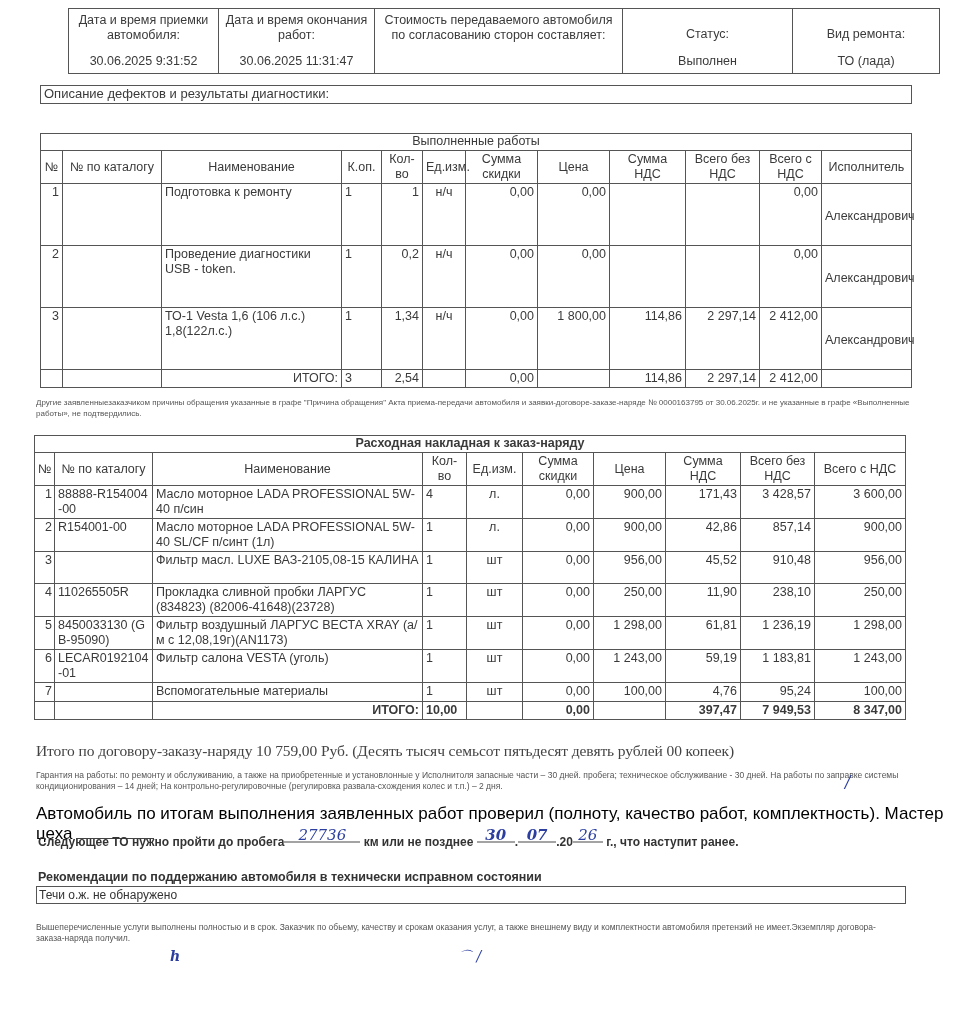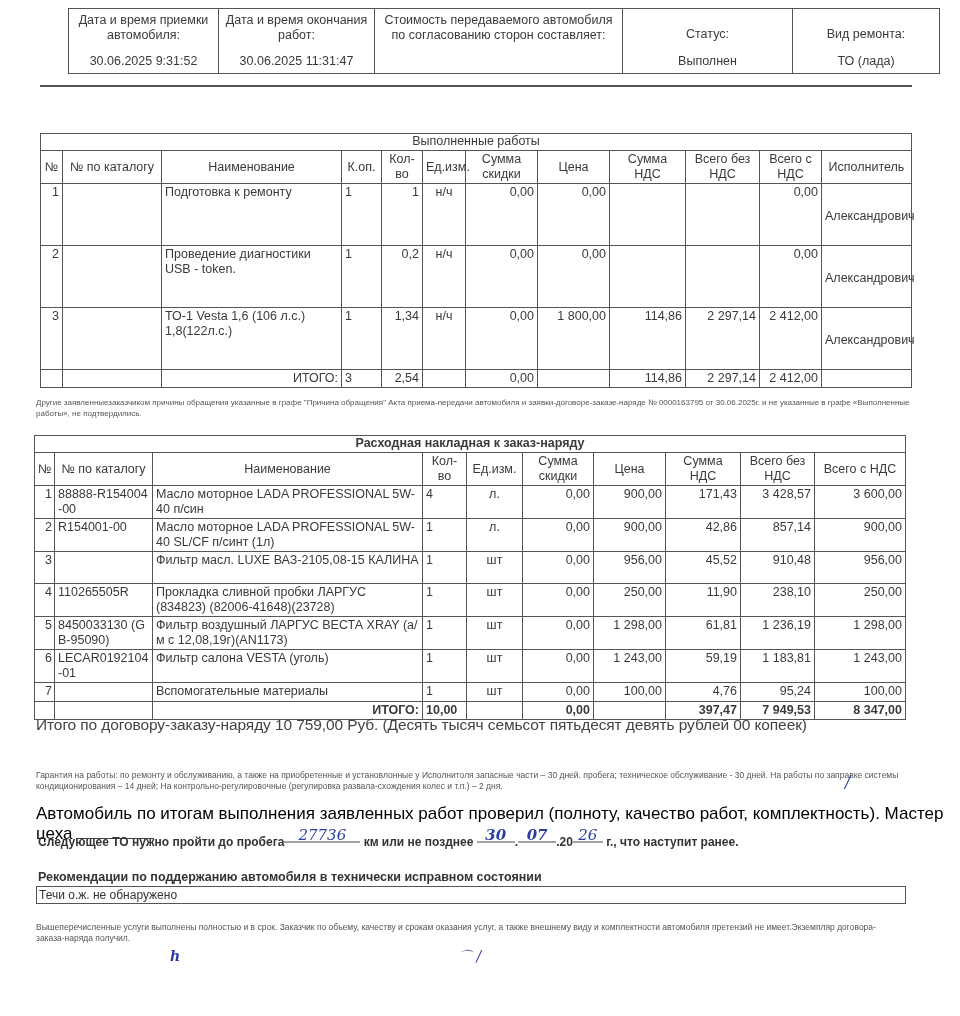--- a/index.html
+++ b/index.html
@@ -43,21 +43,21 @@
   #parts td, #parts th { border: 1.2px solid #555; font-size: 12.5px; line-height: 15px; padding: 1px 3px; vertical-align: top; font-weight: normal; }
   #parts th { text-align: center; vertical-align: middle; }
   #parts .title { text-align: center; height: 17px; padding: 0; font-weight: bold; }
   #parts .num { text-align: right; }
   #parts .ctr { text-align: center; }
   #parts tr.data td { height: 32px; }
   #parts tr.data.short td { height: 19px; }
   #parts tr.total td { height: 17px; font-weight: bold; }
   #parts td.nr { text-align: right; padding-right: 2px; }
 
-  #grand { left: 36px; top: 716px; font-size: 15.5px; color: #444; letter-spacing: -0.1px; }
+  #grand { left: 36px; top: 742px; font-size: 15.5px; color: #444; letter-spacing: -0.1px; font-family: Liberation Serif, serif; }
   #warranty { left: 36px; top: 770px; width: 880px; font-size: 8.5px; line-height: 11px; color: #555; }
   #checked { left: 36px; top: 792px; font-size: 17px; color: #000000; margin-top: 12px; }
   #checked .blank { display: inline-block; width: 78px; border-bottom: 1px solid #444; height: 10px; margin-left: 4px; }
 
   #nextto { left: 38px; top: 835px; font-size: 12px; font-weight: bold; color: #333; white-space: nowrap; }
   #nextto .hw { display: inline-block; border-bottom: 2px solid #a3a3a3; text-align: center; color: #2c3fa0; font-style: italic; font-family: "DejaVu Serif", serif; font-weight: normal; font-size: 15px; line-height: 12px; position: relative; top: -6px; }
   #nextto .km { width: 76px; }
   #nextto .dd { width: 38px; font-weight: bold; }
   #nextto .yy { width: 30px; }
 
@@ -95,20 +95,23 @@
     </td>
     <td>
       <div style="margin-top:14px">Вид ремонта:</div>
       <div class="val">ТО (лада)</div>
     </td>
   </tr>
 </tbody>
   </table>
 
 <div id="reason" class="abs">
+  <div class="row">
+    <span>Описание дефектов и результаты диагностики:</span>
+  </div>
 </div>
 
 <table id="works" class="abs">
   <colgroup>
     <col style="width:22px">
       <col style="width:99px">
       <col style="width:180px">
       <col style="width:40px">
       <col style="width:41px">
       <col style="width:43px">

